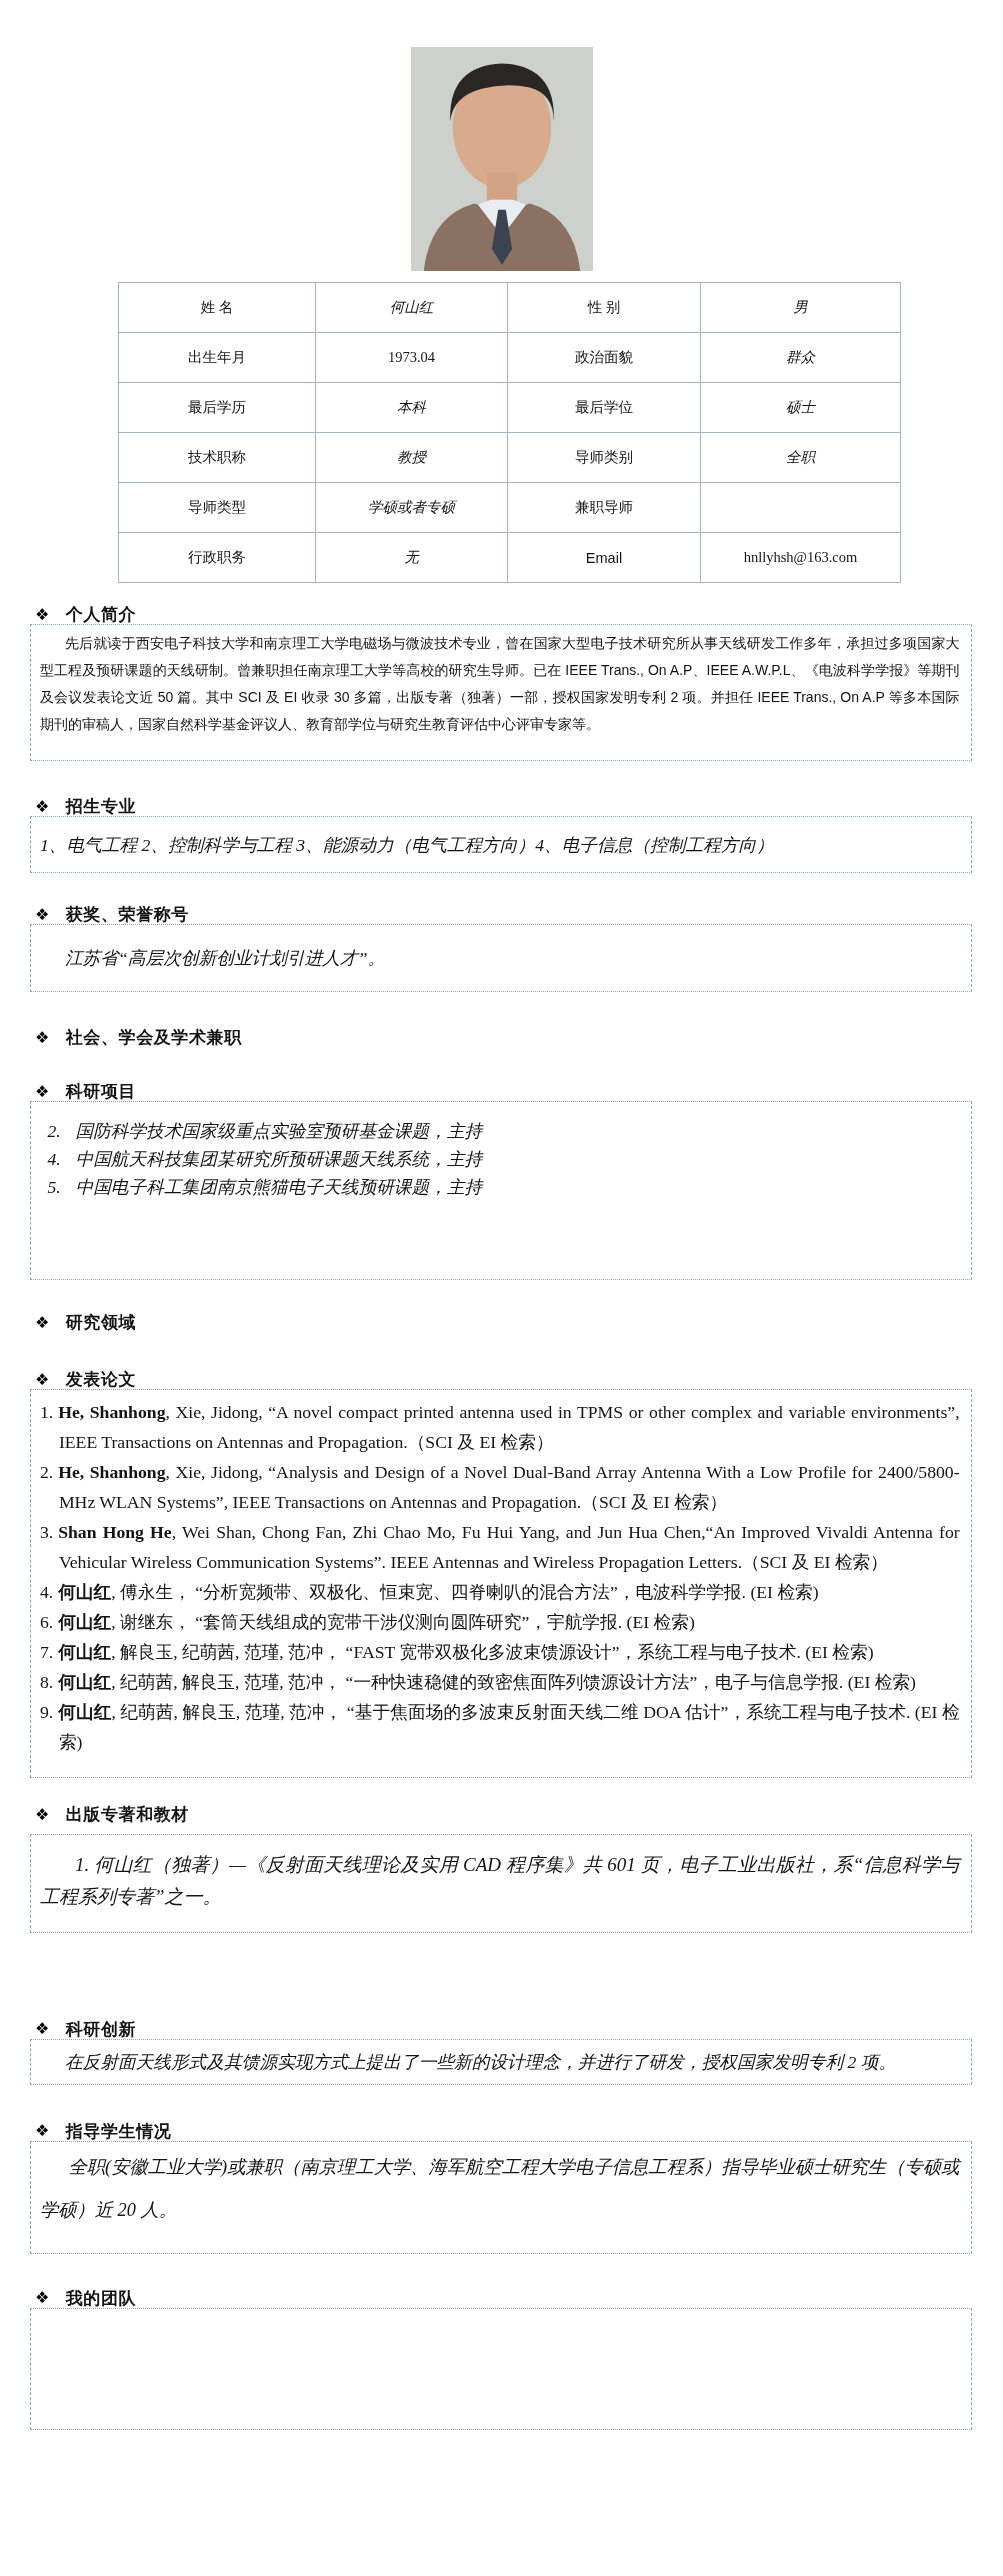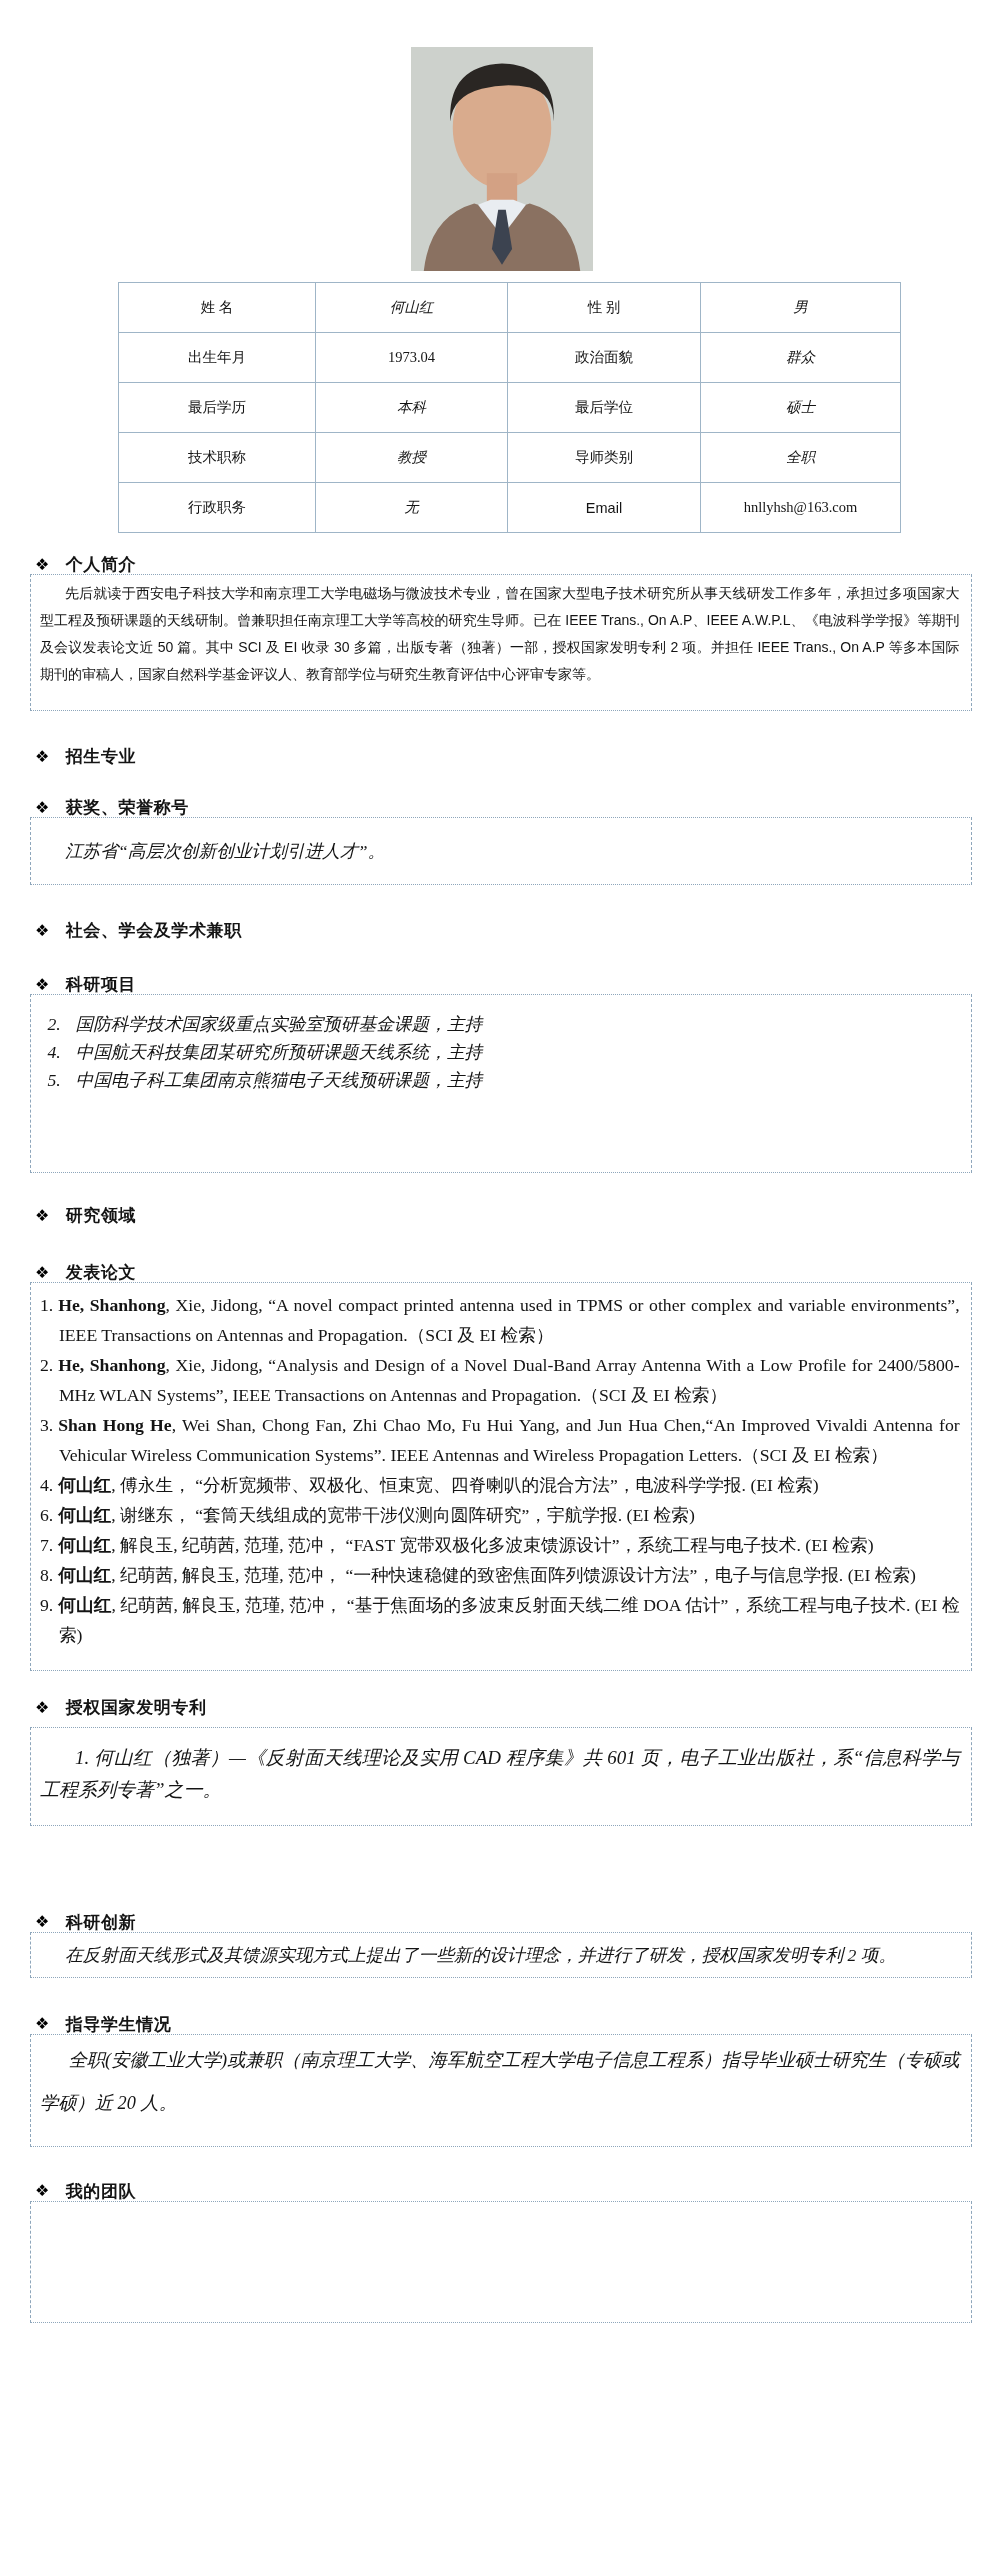--- a/index.html
+++ b/index.html
@@ -130,20 +130,26 @@
     <td>最后学位</td>
     <td class="c-kai">硕士</td>
   </tr>
   <tr>
     <td>技术职称</td>
     <td class="c-kai">教授</td>
     <td>导师类别</td>
     <td class="c-kai">全职</td>
   </tr>
   <tr>
+    <td>导师类型</td>
+    <td class="c-kai">学硕或者专硕</td>
+    <td>兼职导师</td>
+    <td></td>
+  </tr>
+  <tr>
     <td>行政职务</td>
     <td class="c-kai">无</td>
     <td class="c-sans">Email</td>
     <td>hnllyhsh@163.com</td>
   </tr>
 </tbody>
   </table>
 
 <section class="sec s1">
   <div class="sec-header">
@@ -152,20 +158,23 @@
   </div>
   <div class="box intro-box">
     <p class="body">先后就读于西安电子科技大学和南京理工大学电磁场与微波技术专业，曾在国家大型电子技术研究所从事天线研发工作多年，承担过多项国家大型工程及预研课题的天线研制。曾兼职担任南京理工大学等高校的研究生导师。已在 IEEE Trans., On A.P、IEEE A.W.P.L、《电波科学学报》等期刊及会议发表论文近 50 篇。其中 SCI 及 EI 收录 30 多篇，出版专著（独著）一部，授权国家发明专利 2 项。并担任 IEEE Trans., On A.P 等多本国际期刊的审稿人，国家自然科学基金评议人、教育部学位与研究生教育评估中心评审专家等。</p>
   </div>
 </section>
 
 <section class="sec s2">
   <div class="sec-header">
     <span class="diamond">❖</span>
     <h2 class="sec-title">招生专业</h2>
+  </div>
+  <div class="box enroll-box center-v">
+    <p class="body kai">1、电气工程 2、控制科学与工程 3、能源动力（电气工程方向）4、电子信息（控制工程方向）</p>
   </div>
 </section>
 
 <section class="sec s3">
   <div class="sec-header">
     <span class="diamond">❖</span>
     <h2 class="sec-title">获奖、荣誉称号</h2>
   </div>
   <div class="box awards-box center-v">
     <p class="body kai">江苏省“高层次创新创业计划引进人才”。</p>
@@ -215,21 +224,21 @@
       <li><span class="pub-num">7.</span><b>何山红</b><span>, 解良玉, 纪萌茜, 范瑾, 范冲， “FAST 宽带双极化多波束馈源设计”，系统工程与电子技术. (EI 检索)</span></li>
       <li><span class="pub-num">8.</span><b>何山红</b><span>, 纪萌茜, 解良玉, 范瑾, 范冲， “一种快速稳健的致密焦面阵列馈源设计方法”，电子与信息学报. (EI 检索)</span></li>
       <li><span class="pub-num">9.</span><b>何山红</b><span>, 纪萌茜, 解良玉, 范瑾, 范冲， “基于焦面场的多波束反射面天线二维 DOA 估计”，系统工程与电子技术. (EI 检索)</span></li>
     </ol>
   </div>
 </section>
 
 <section class="sec s8">
   <div class="sec-header">
     <span class="diamond">❖</span>
-    <h2 class="sec-title">授权国家发明专利</h2>
+    <h2 class="sec-title">出版专著和教材</h2>
   </div>
   <div class="box books-box">
     <p class="body kai">1. 何山红（独著）—《反射面天线理论及实用 CAD 程序集》共 601 页，电子工业出版社，系“信息科学与工程系列专著”之一。</p>
   </div>
 </section>
 
 <section class="sec s9">
   <div class="sec-header">
     <span class="diamond">❖</span>
     <h2 class="sec-title">科研创新</h2>

